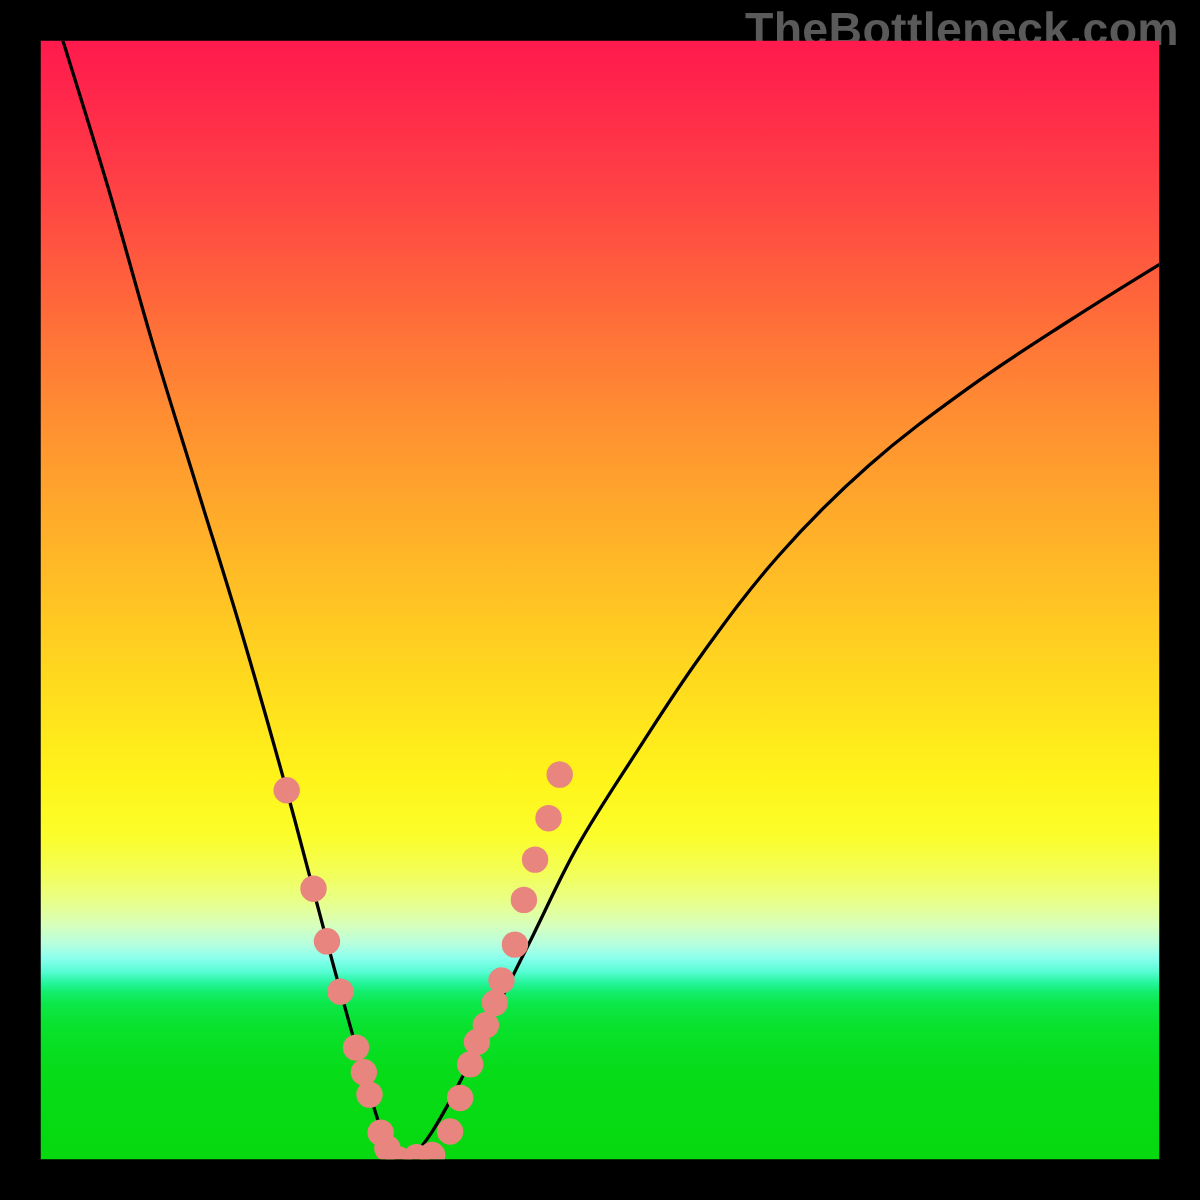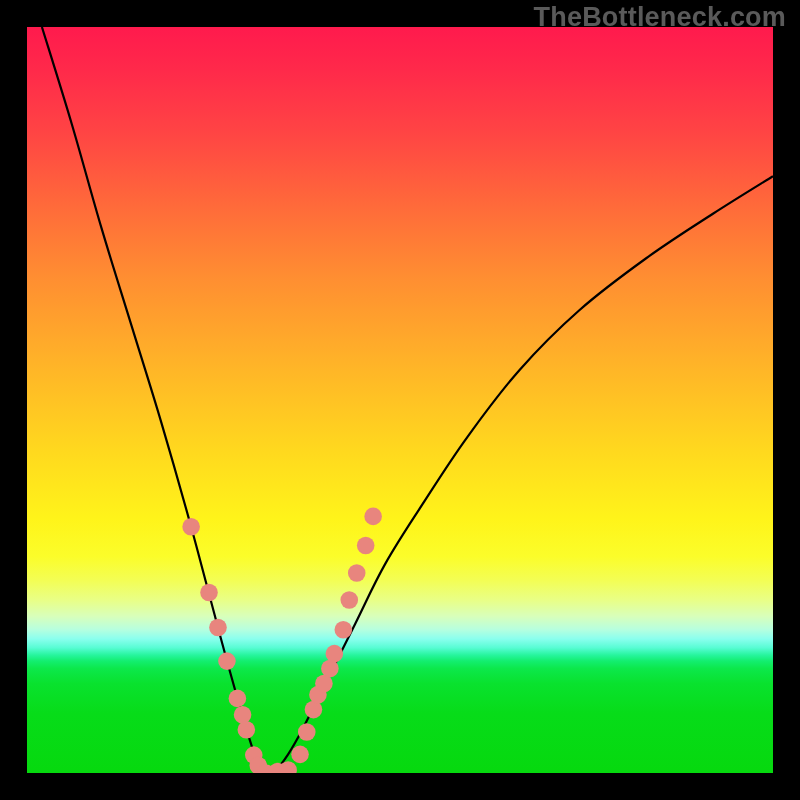--- a/index.html
+++ b/index.html
@@ -49,21 +49,21 @@
   svg.curve {
     position: absolute;
     left: 0; top: 0;
     width: 746px;
     height: 746px;
   }
   .watermark {
     position: absolute;
     top: 2px;
     right: 14px;
-    font-size: 27px;
+    font-size: 31px;
     font-weight: 600;
     color: #5a5a5a;
     letter-spacing: 0.2px;
     user-select: none;
   }
 </style>
 </head>
 <body>
 
 <div class="watermark">TheBottleneck.com</div>

